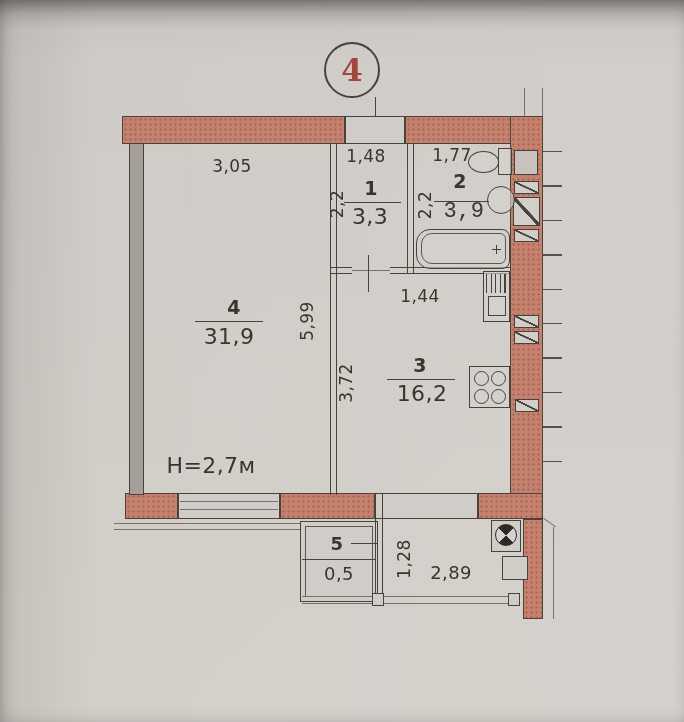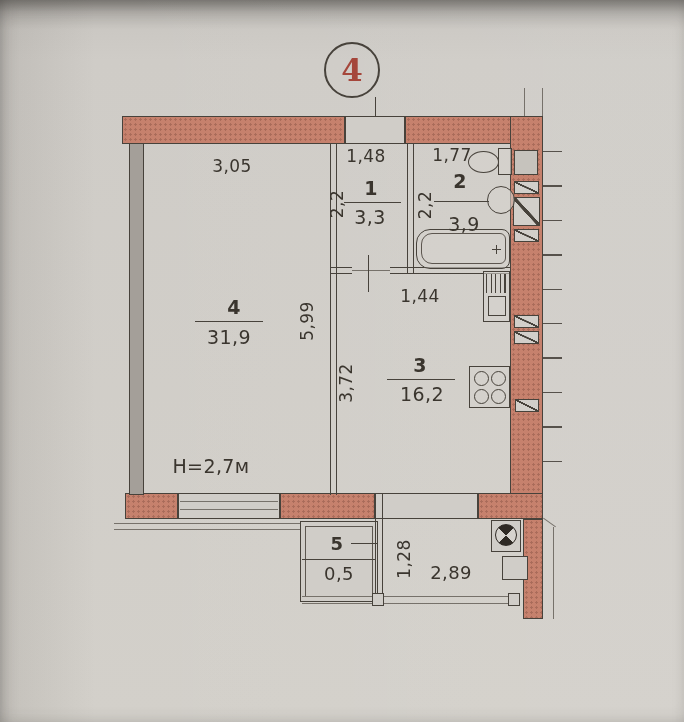--- a/index.html
+++ b/index.html
@@ -30,21 +30,21 @@
   .fix{border:1.6px solid #47423b;background:rgba(213,210,205,0.6);}
   .fixthin{border:1px solid #5c564f;background:transparent;}
   .vent{
     background-color:#d2cfca;border:1.5px solid #47423b;
     background-image:linear-gradient(to top right, transparent 45%, #47423b 46%, #47423b 54%, transparent 55%);
   }
   .t{position:absolute;font-size:17px;line-height:1;color:#3a352e;letter-spacing:.4px;
      white-space:nowrap;transform:translate(-50%,-50%);}
   .t.r{transform:translate(-50%,-50%) rotate(-90deg);}
   .t.b{font-weight:700;font-size:19px;}
-  .t.big{font-size:19px;}
+  .t.big{font-size:22px;}
   .circle4{
     border:2px solid #47423b;border-radius:50%;
     display:flex;align-items:center;justify-content:center;
   }
   .circle4 span{font-size:31px;font-weight:700;color:#a5463b;font-family:"DejaVu Serif",serif;}
   .ticks{
     background-image:repeating-linear-gradient(180deg, transparent 0 33px, #56514b 33px 34.4px);
   }
   .mark{
     border:1.8px solid #2f2a25;border-radius:50%;
@@ -147,21 +147,21 @@
   <div class="t big" style="left:211px;top:466px;">H=2,7м</div>
 
   <div class="t" style="left:366px;top:156px;">1,48</div>
   <div class="t r" style="left:337px;top:204px;">2,2</div>
   <div class="t b" style="left:371px;top:188px;">1</div>
   <div class="t big" style="left:370px;top:217px;">3,3</div>
 
   <div class="t" style="left:452px;top:155px;">1,77</div>
   <div class="t r" style="left:425px;top:205px;">2,2</div>
   <div class="t b" style="left:460px;top:181px;">2</div>
-  <div class="t big" style="left:464px;top:224px;">3,9</div>
+  <div class="t big" style="left:464px;top:212px;font-family:Liberation Mono, monospace;">3,9</div>
 
   <div class="t" style="left:420px;top:296px;">1,44</div>
   <div class="t r" style="left:346px;top:383px;">3,72</div>
   <div class="t b" style="left:420px;top:365px;">3</div>
   <div class="t big" style="left:422px;top:394px;">16,2</div>
 
   <div class="t b" style="left:337px;top:544px;font-size:18px;">5</div>
   <div class="t" style="left:339px;top:574px;font-size:18px;">0,5</div>
   <div class="t r" style="left:404px;top:559px;">1,28</div>
   <div class="t" style="left:451px;top:573px;font-size:18px;">2,89</div>

